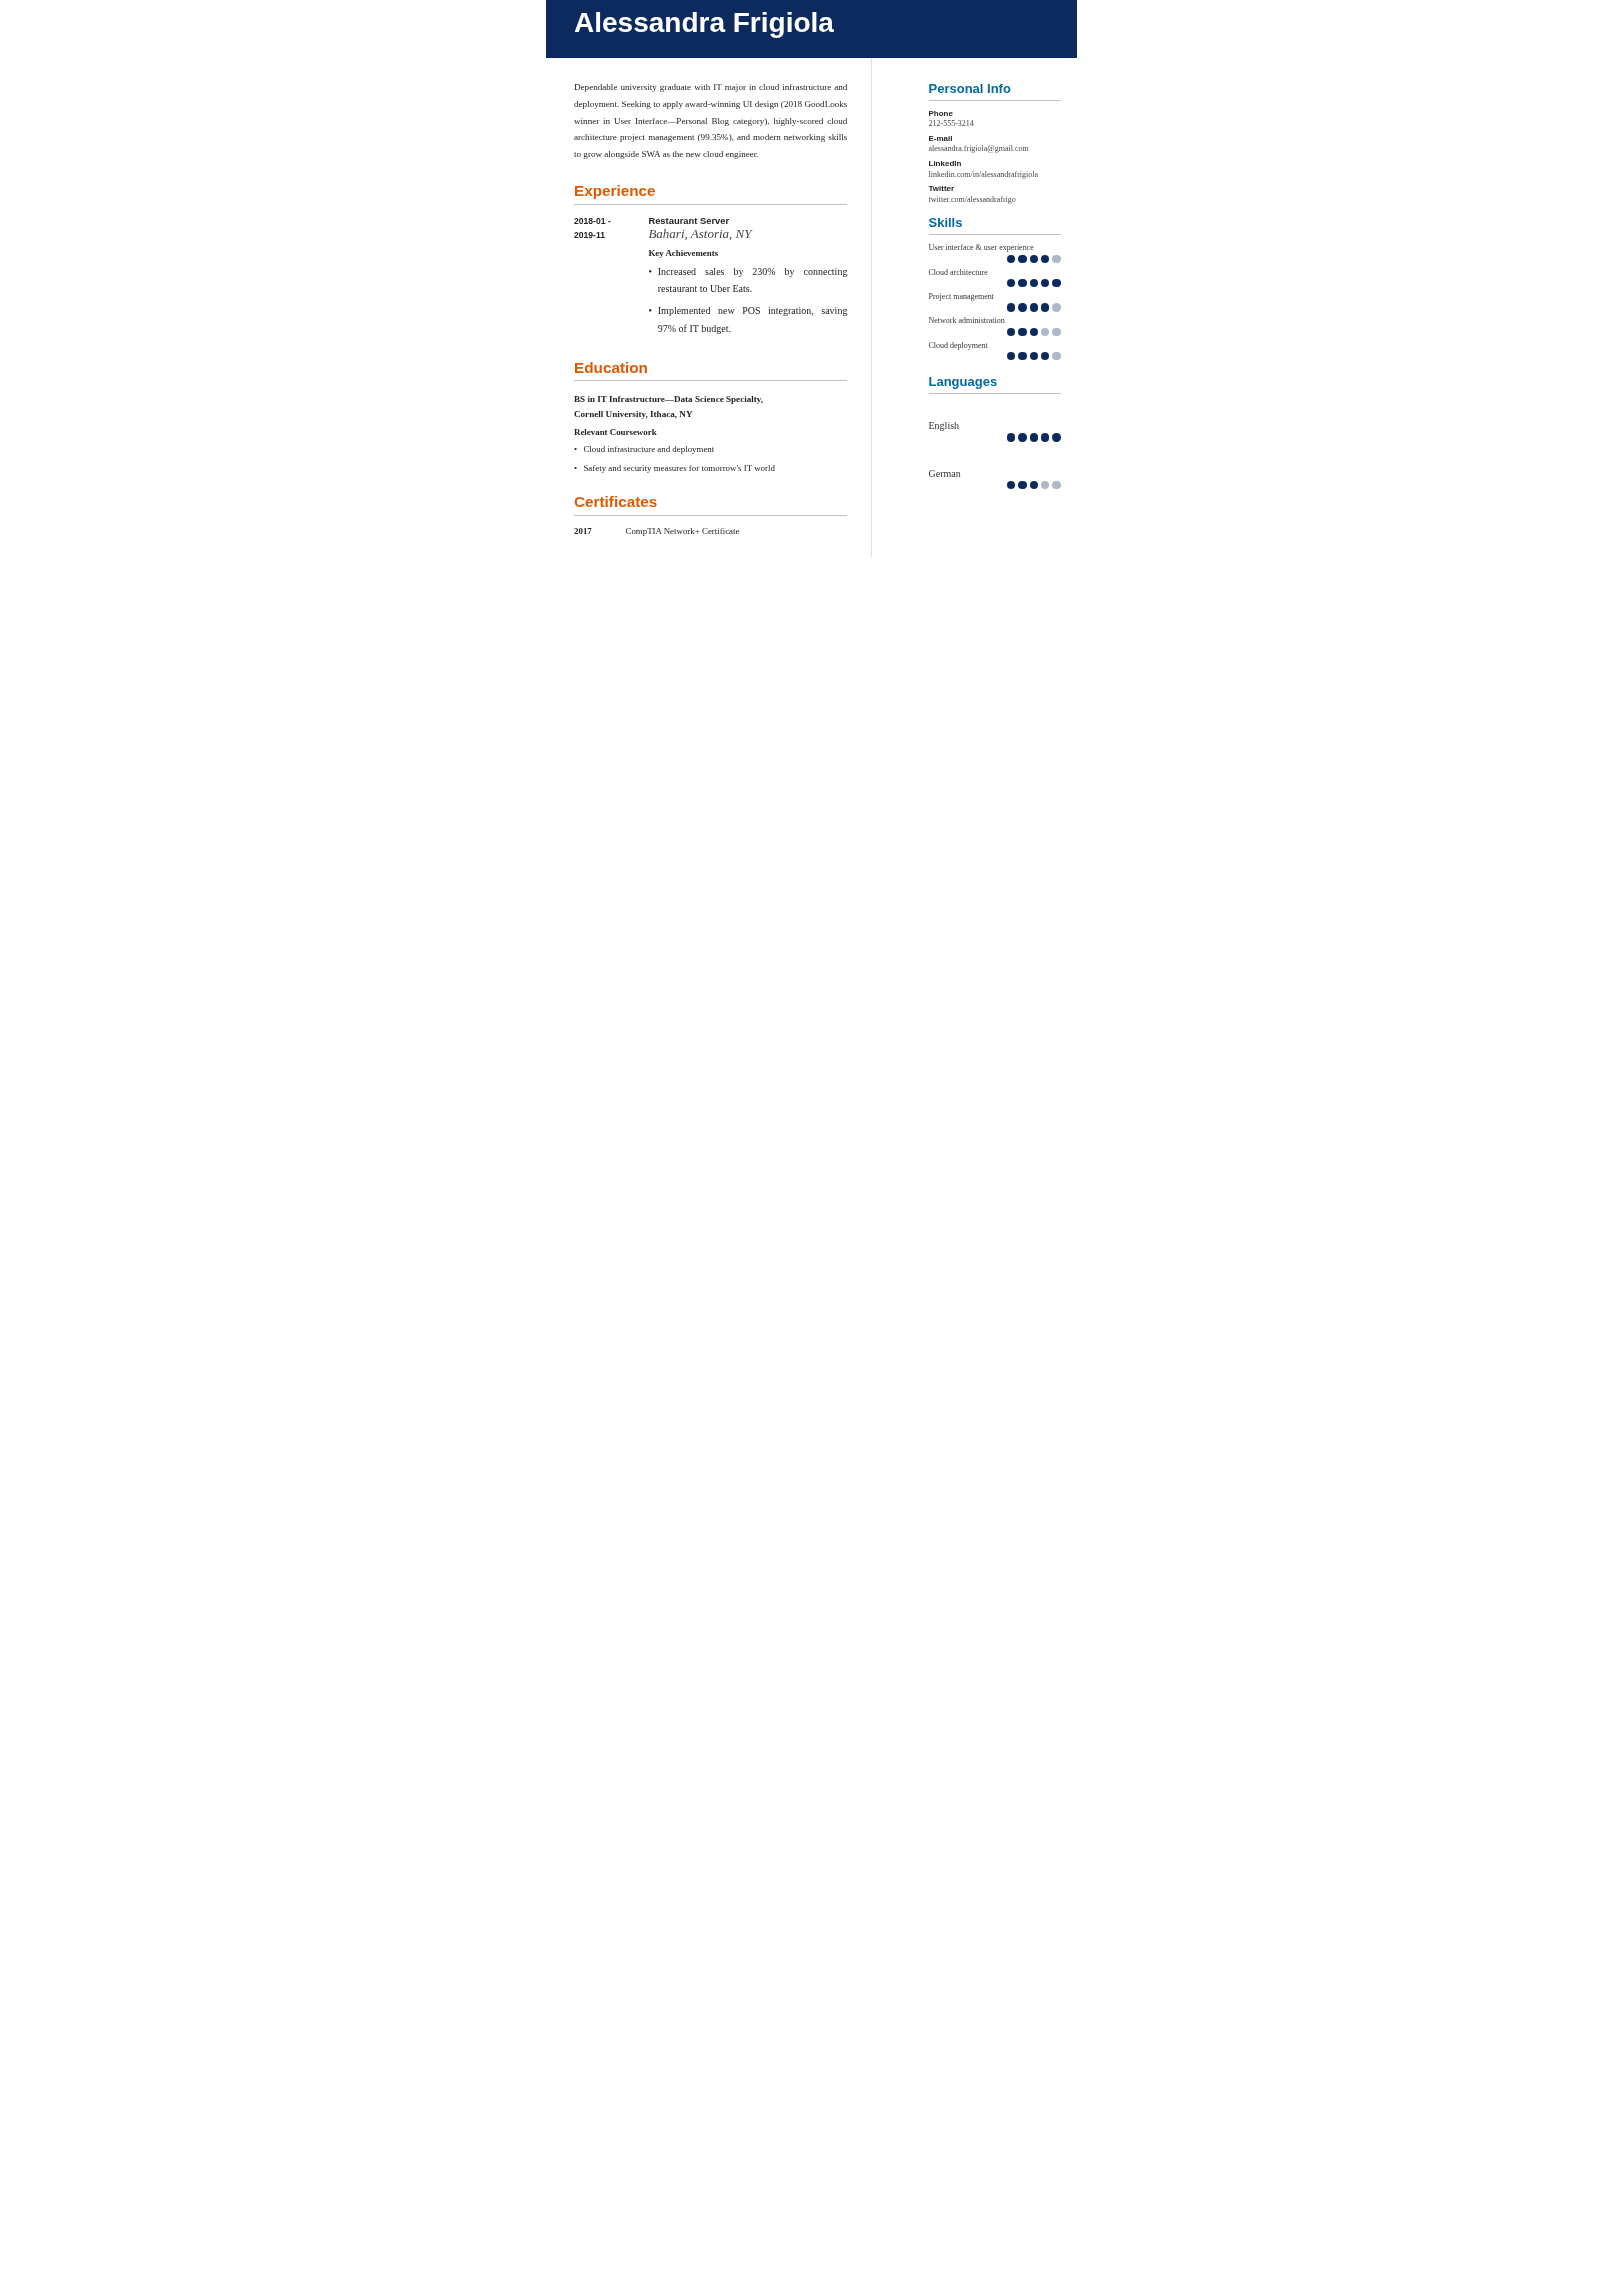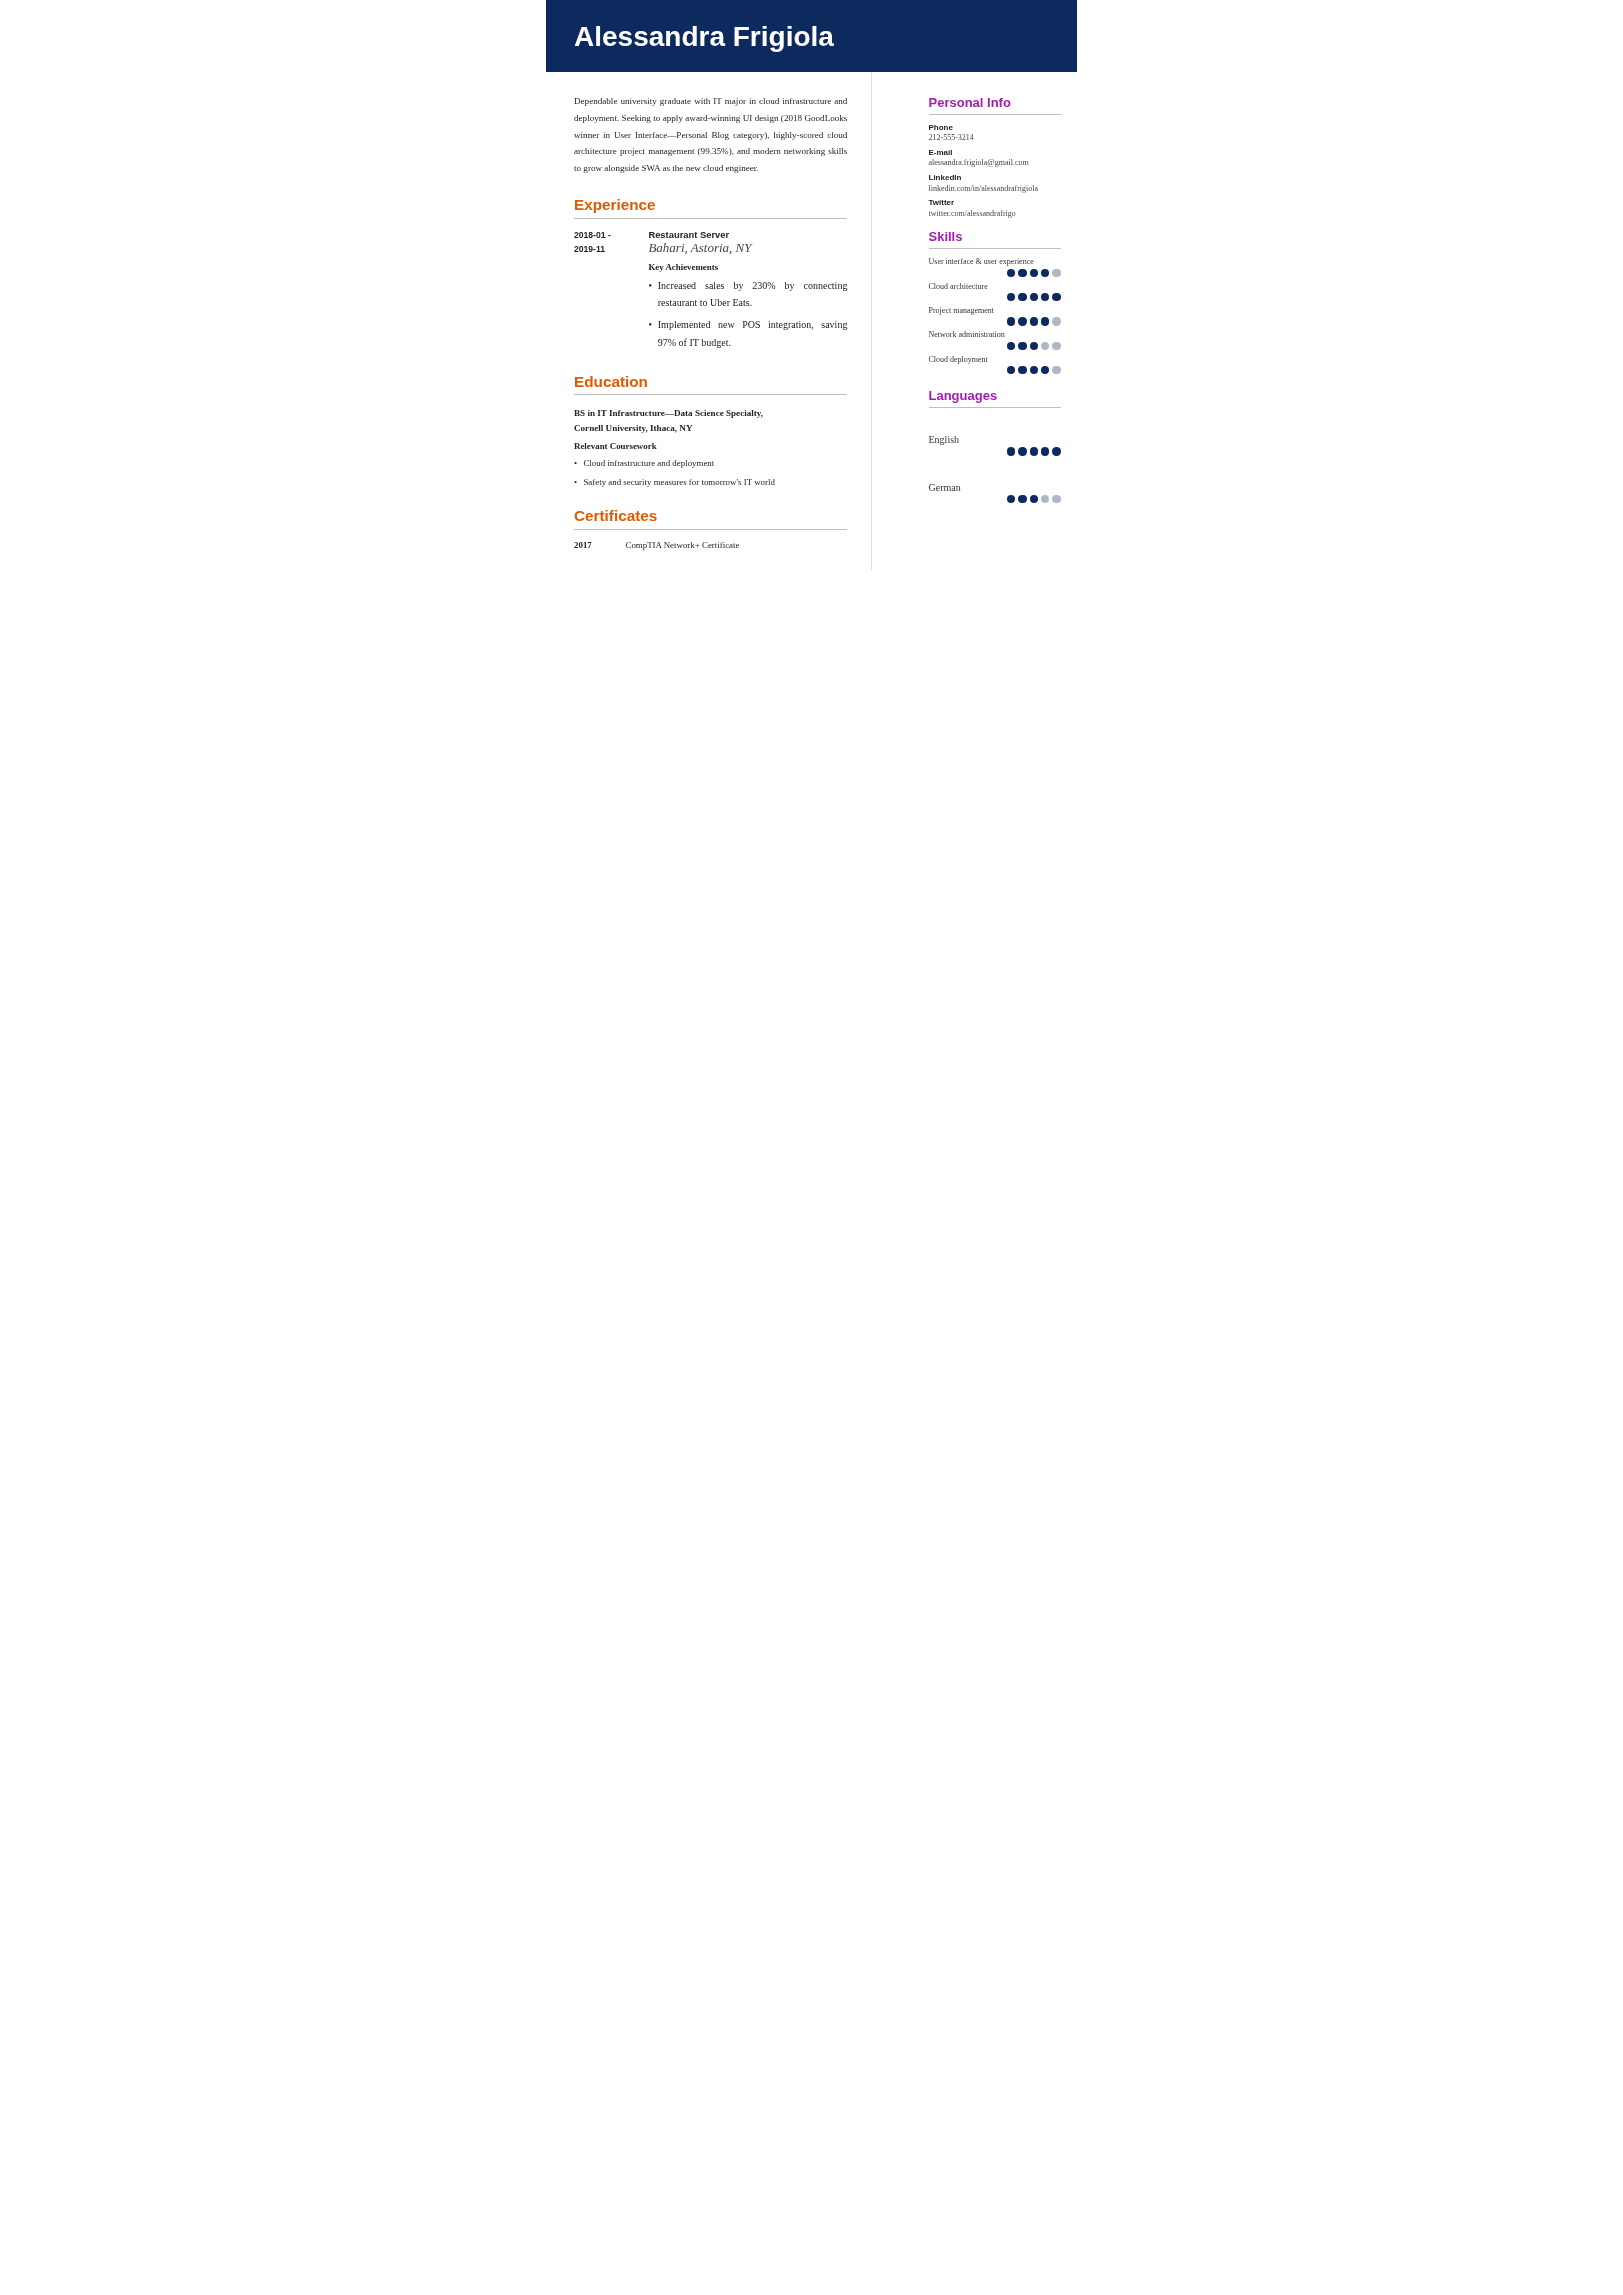--- a/index.html
+++ b/index.html
@@ -7,21 +7,21 @@
     body {
       font-family: 'Georgia', serif;
       background: #fff;
       width: 531px;
       margin: 0 auto;
     }
 
     
     .header {
       background-color: #0d2a5e;
-      padding: 21px 28px 19px 28px;
+      padding: 7px 28px 19px 28px;
     }
     .header h1 {
       color: #fff;
       font-size: 28px;
       font-weight: bold;
       font-family: 'Arial', sans-serif;
     }
 
     
     .main-layout {
@@ -176,21 +176,21 @@
       color: #222;
       min-width: 35px;
     }
     .cert-name {
       font-size: 8.9px;
       color: #222;
     }
 
     
     .right-section-title {
-      color: #a21caf;
+      color: #0369a1;
       font-size: 13px;
       font-weight: bold;
       font-family: 'Arial', sans-serif;
       margin-bottom: 3.5px;
       margin-top: 2.4px;
     }
     .right-section-divider {
       border: none;
       border-top: 0.9px solid #c0c0c0;
       margin-bottom: 8.3px;

